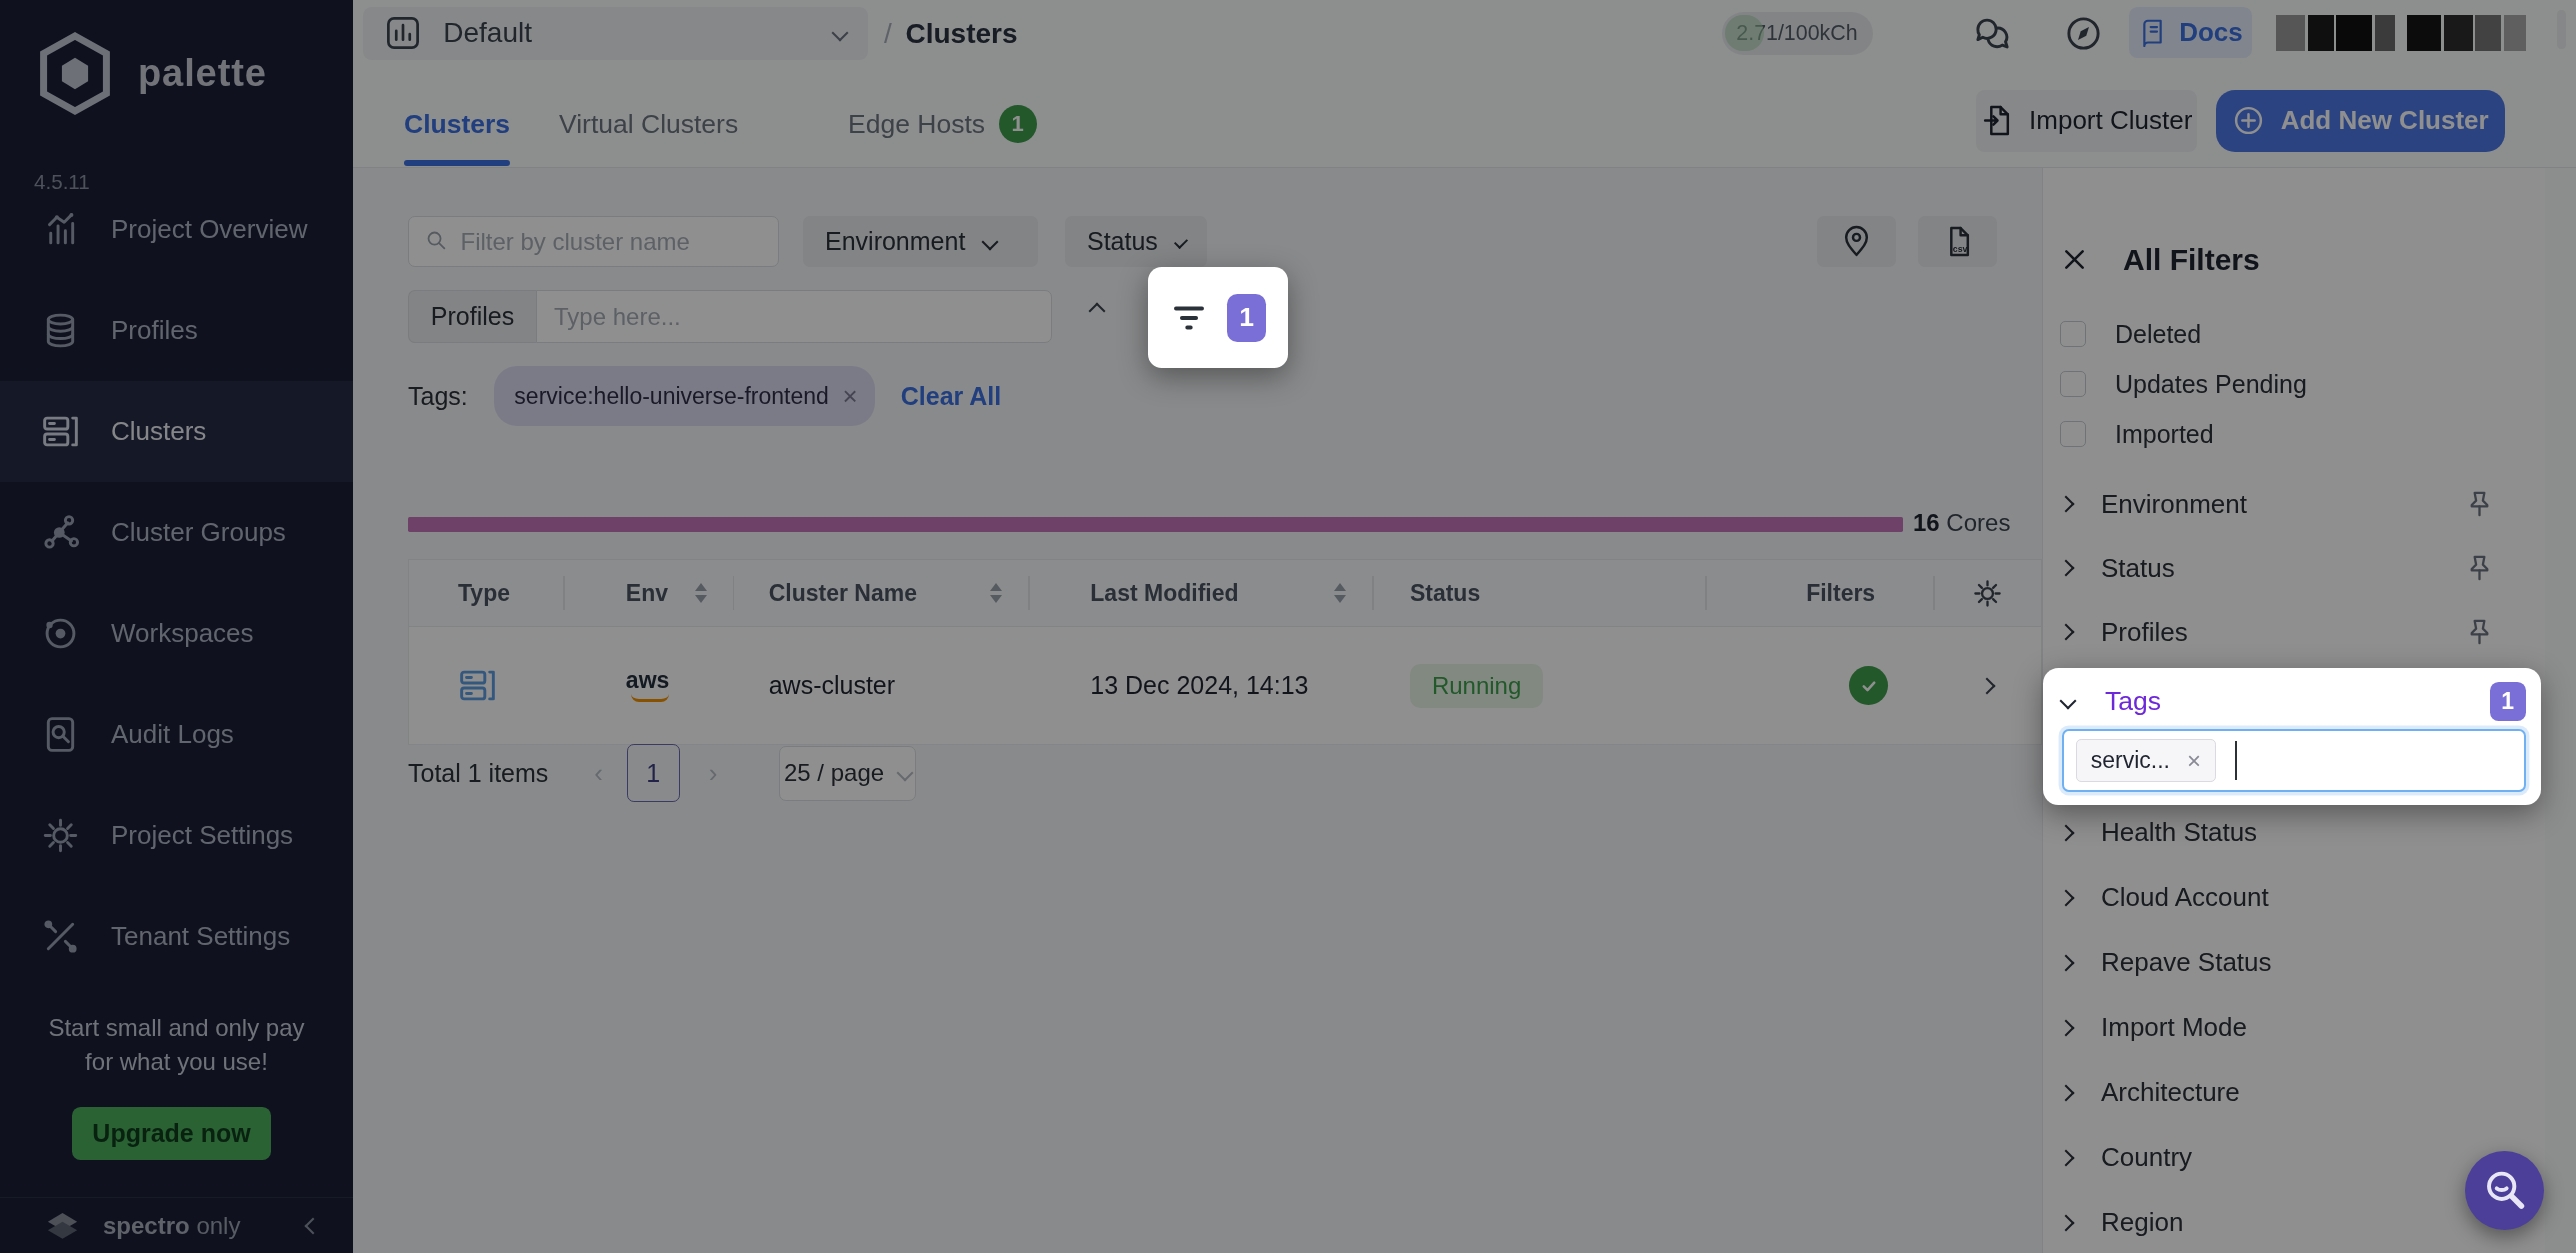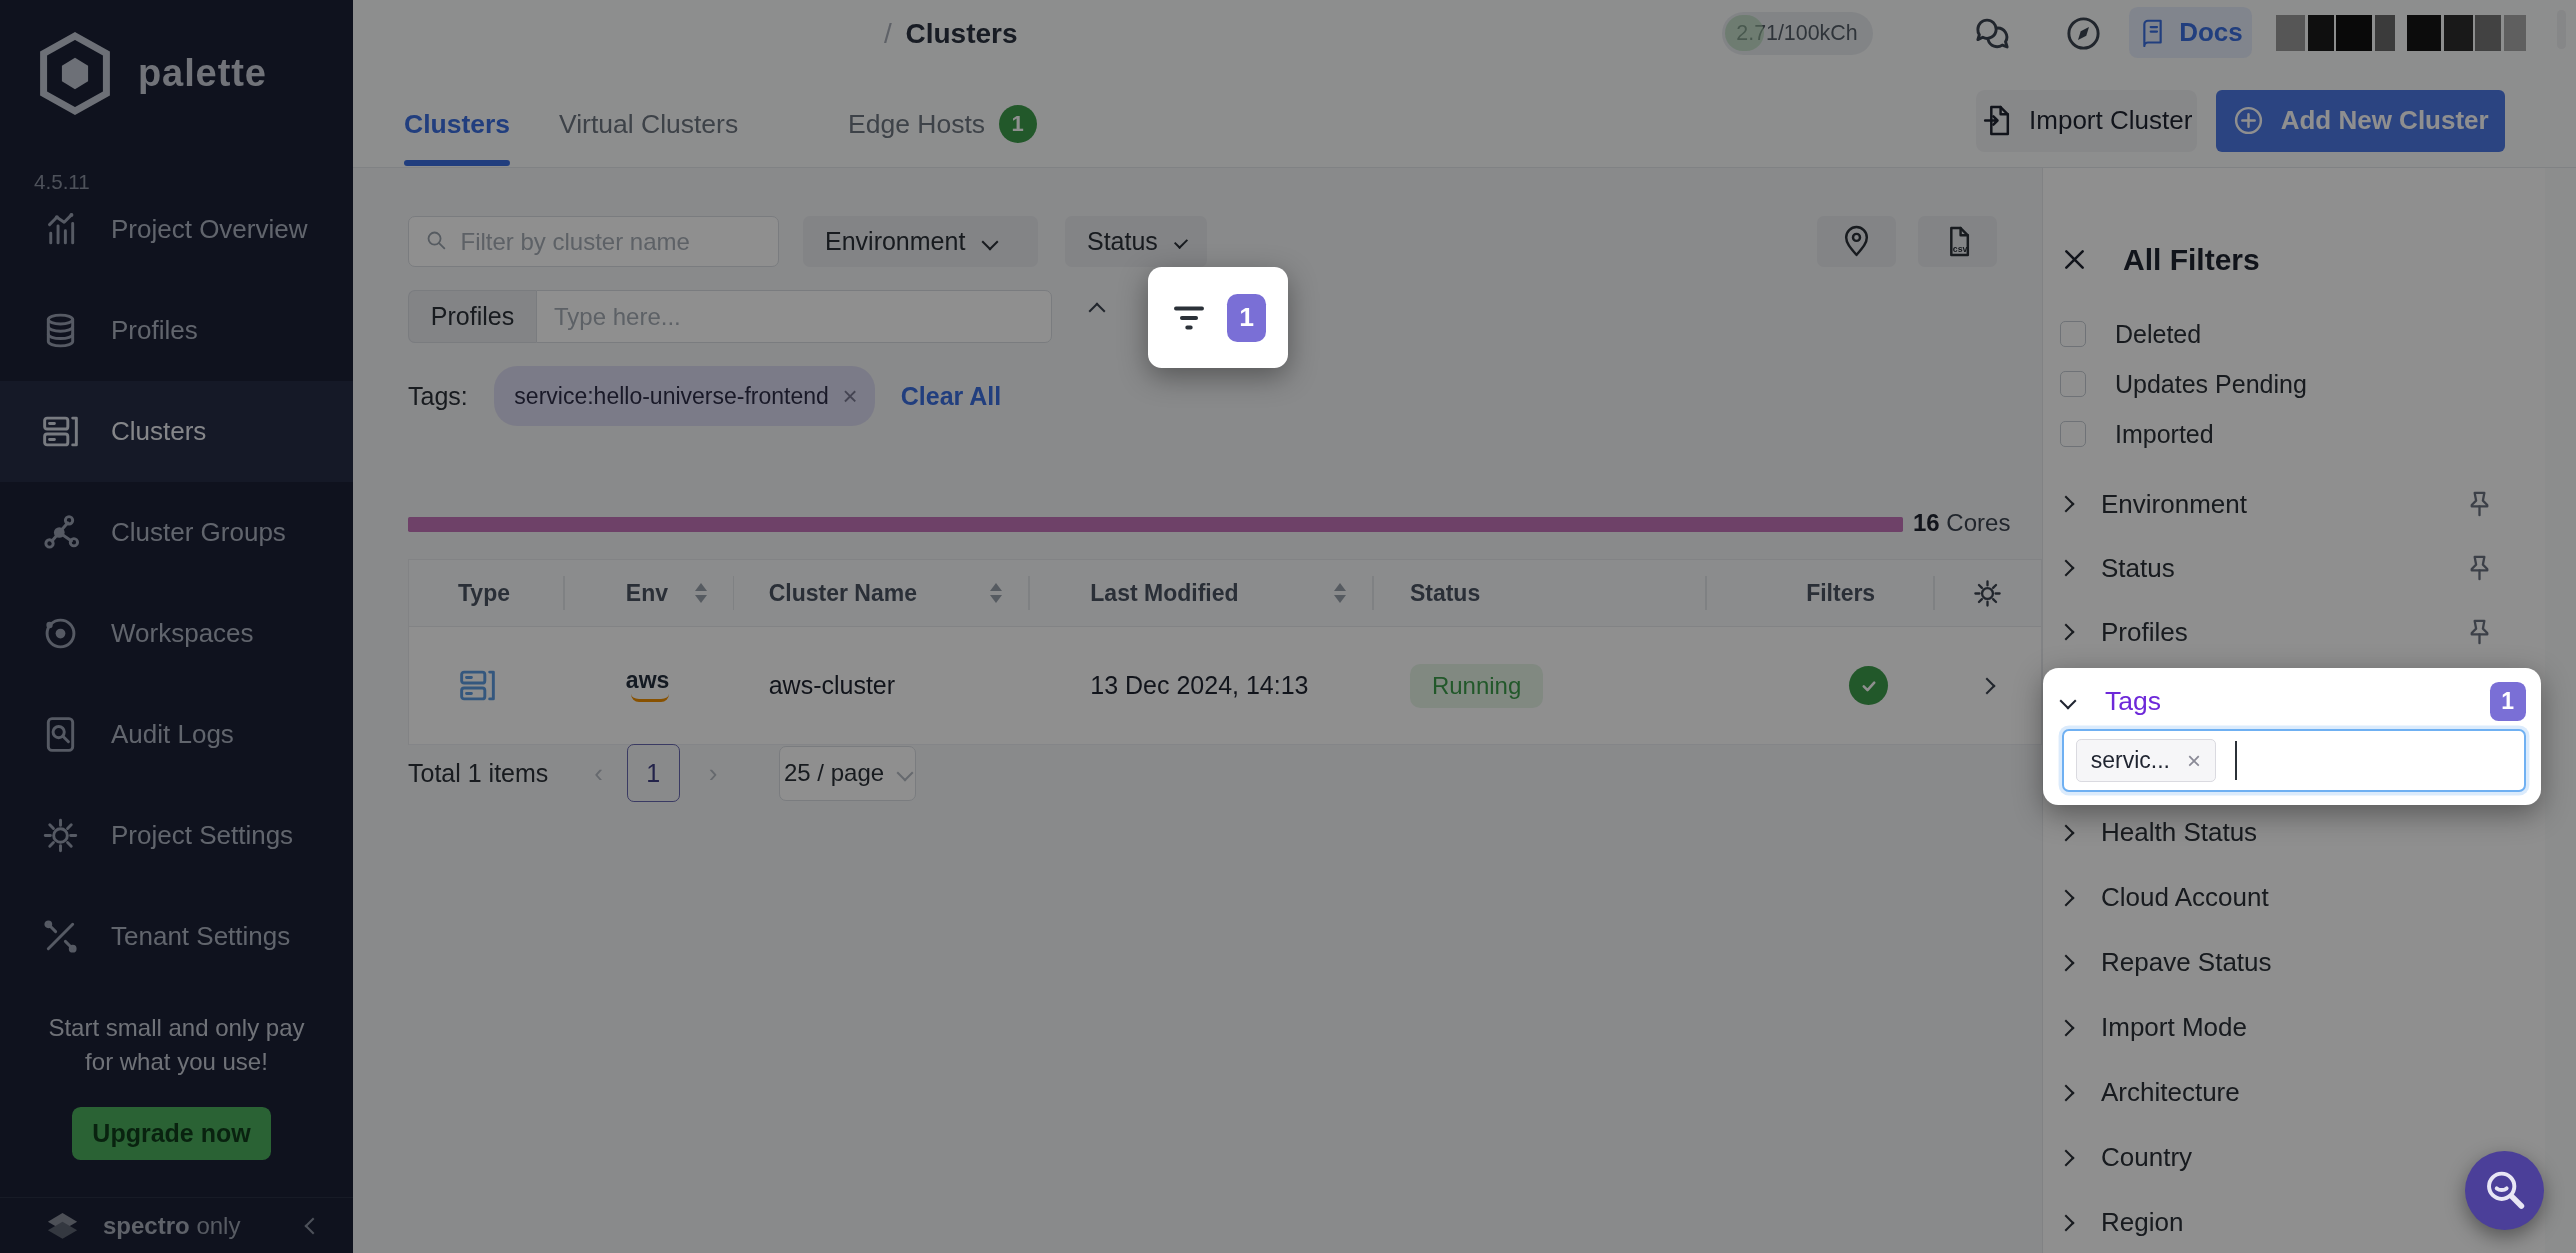--- a/index.html
+++ b/index.html
@@ -52,21 +52,21 @@
   .edge-bar{position:absolute;left:2204px;top:10.3px;width:8.6px;height:39px;border-radius:4.3px;background:#EFF0F2}
 
   
   .tabsrow{position:absolute;left:353px;top:82px;width:2223px;height:86px;background:#fcfdfe;border-bottom:1.7px solid #E5E8EC;z-index:5}
   .tab{position:absolute;top:0;height:84px;display:flex;align-items:center;font-size:26.5px;color:#6E7680;cursor:pointer;gap:13.7px}
   .tab.active{color:var(--accent-blue);font-weight:700}
   .tab .underline{position:absolute;left:0;bottom:0;height:6px;width:100%;background:var(--accent-blue);border-radius:3.4px}
   .badge-green{width:38px;height:38px;border-radius:50%;background:var(--green);color:#fff;font-size:22px;font-weight:700;display:flex;align-items:center;justify-content:center}
   .import-btn{position:absolute;left:1623px;top:7.7px;width:221px;height:62px;background:#F1F2F4;border-radius:8.6px;display:flex;align-items:center;justify-content:center;gap:15.4px;font-size:26px;color:#1F2430;cursor:pointer}
   .import-btn .iicon{width:33px;height:33px}
-  .add-btn{position:absolute;left:1863px;top:7.7px;width:289px;height:62px;background:var(--primary-btn);border-radius:6px;display:flex;align-items:center;justify-content:center;gap:15.4px;font-size:26px;color:#fff;font-weight:600;cursor:pointer}
+  .add-btn{position:absolute;left:1863px;top:7.7px;width:289px;height:62px;background:var(--primary-btn);border-radius:19px;display:flex;align-items:center;justify-content:center;gap:15.4px;font-size:26px;color:#fff;font-weight:600;cursor:pointer}
   .add-btn .aicon{width:33px;height:33px}
 
   
   .content{position:absolute;left:353px;top:168px;width:1689px;height:1086px;background:#f5f6f8}
   .searchbox{position:absolute;left:55px;top:48px;width:371px;height:51px;background:#fff;border:1.7px solid #D9DDE3;border-radius:6.9px;display:flex;align-items:center;padding:0 15.4px;gap:12px}
   .searchbox .sicon{width:27px;height:27px;color:#9AA3AD}
   .searchbox input{border:0;outline:0;font-size:24px;color:#2B3138;width:100%;font-family:inherit;background:transparent}
   .searchbox input::placeholder{color:#A6ADB6}
   .dd{position:absolute;top:48px;height:51px;background:#E9EBEF;border-radius:6.9px;display:flex;align-items:center;padding:0 22px;font-size:25px;color:#2B3138;gap:19px;cursor:pointer}
   .sq-btn{position:absolute;top:48px;width:79px;height:51px;background:#E9EBEF;border-radius:6.9px;display:flex;align-items:center;justify-content:center;color:#2B3138;cursor:pointer}
@@ -269,20 +269,30 @@
       <svg class="slogo" viewBox="0 0 32 32">
         <path d="M4 12 l12 -7 12 7 -12 7 z" fill="#8A8F9C"></path>
         <path d="M4 19 l12 -7 12 7 -12 7 z" fill="#5E6472"></path>
       </svg>
       <span class="sfbrand"><b>spectro</b>&nbsp;<span>only</span></span>
       <span class="collapse chev left"></span>
     </div>
   </div>
 
   <div class="topbar">
+    <div class="proj-select">
+      <span class="picon">
+        <svg class="ic" viewBox="0 0 32 32">
+            <rect x="3" y="3" width="26" height="26" rx="5"></rect>
+            <path d="M10 22v-8 M16 22V9 M22 22v-5"></path>
+          </svg>
+      </span>
+      <span class="proj-name">Default</span>
+      <span class="chev down"></span>
+    </div>
     <div class="crumb">
       <span class="sep">/</span>
       <span class="cur">Clusters</span>
     </div>
     <div class="usage-pill" style="left:1369px">
       <span class="usage-txt">2.71/100kCh</span>
     </div>
     <span class="tb-icon" style="left:1620px">
       <svg class="ic" viewBox="0 0 32 32">
           <path d="M4 12.5a7.5 7.5 0 0 1 15 0 7.5 7.5 0 0 1-11 6.6L4 21l1.2-4A7.4 7.4 0 0 1 4 12.5z"></path>

